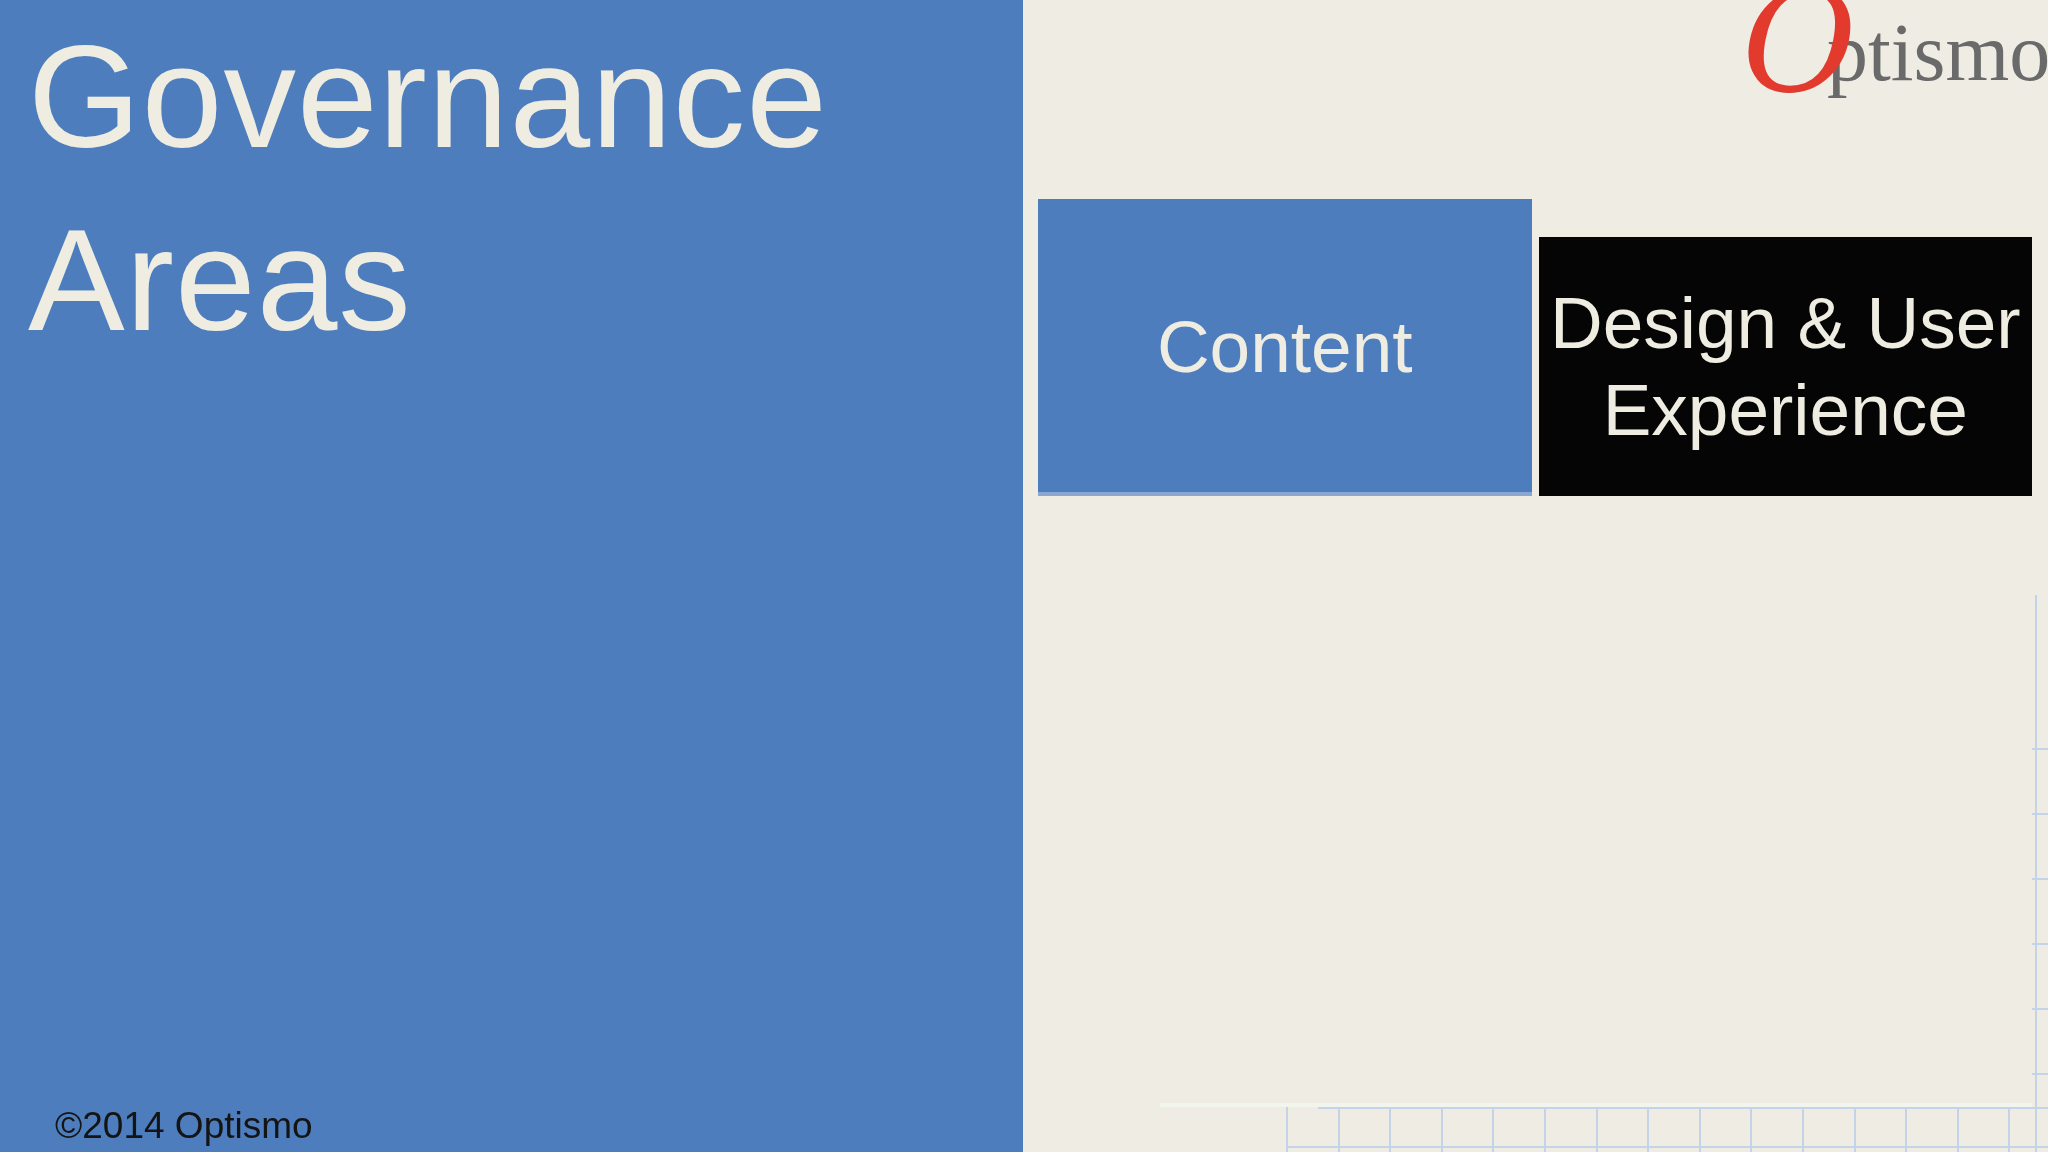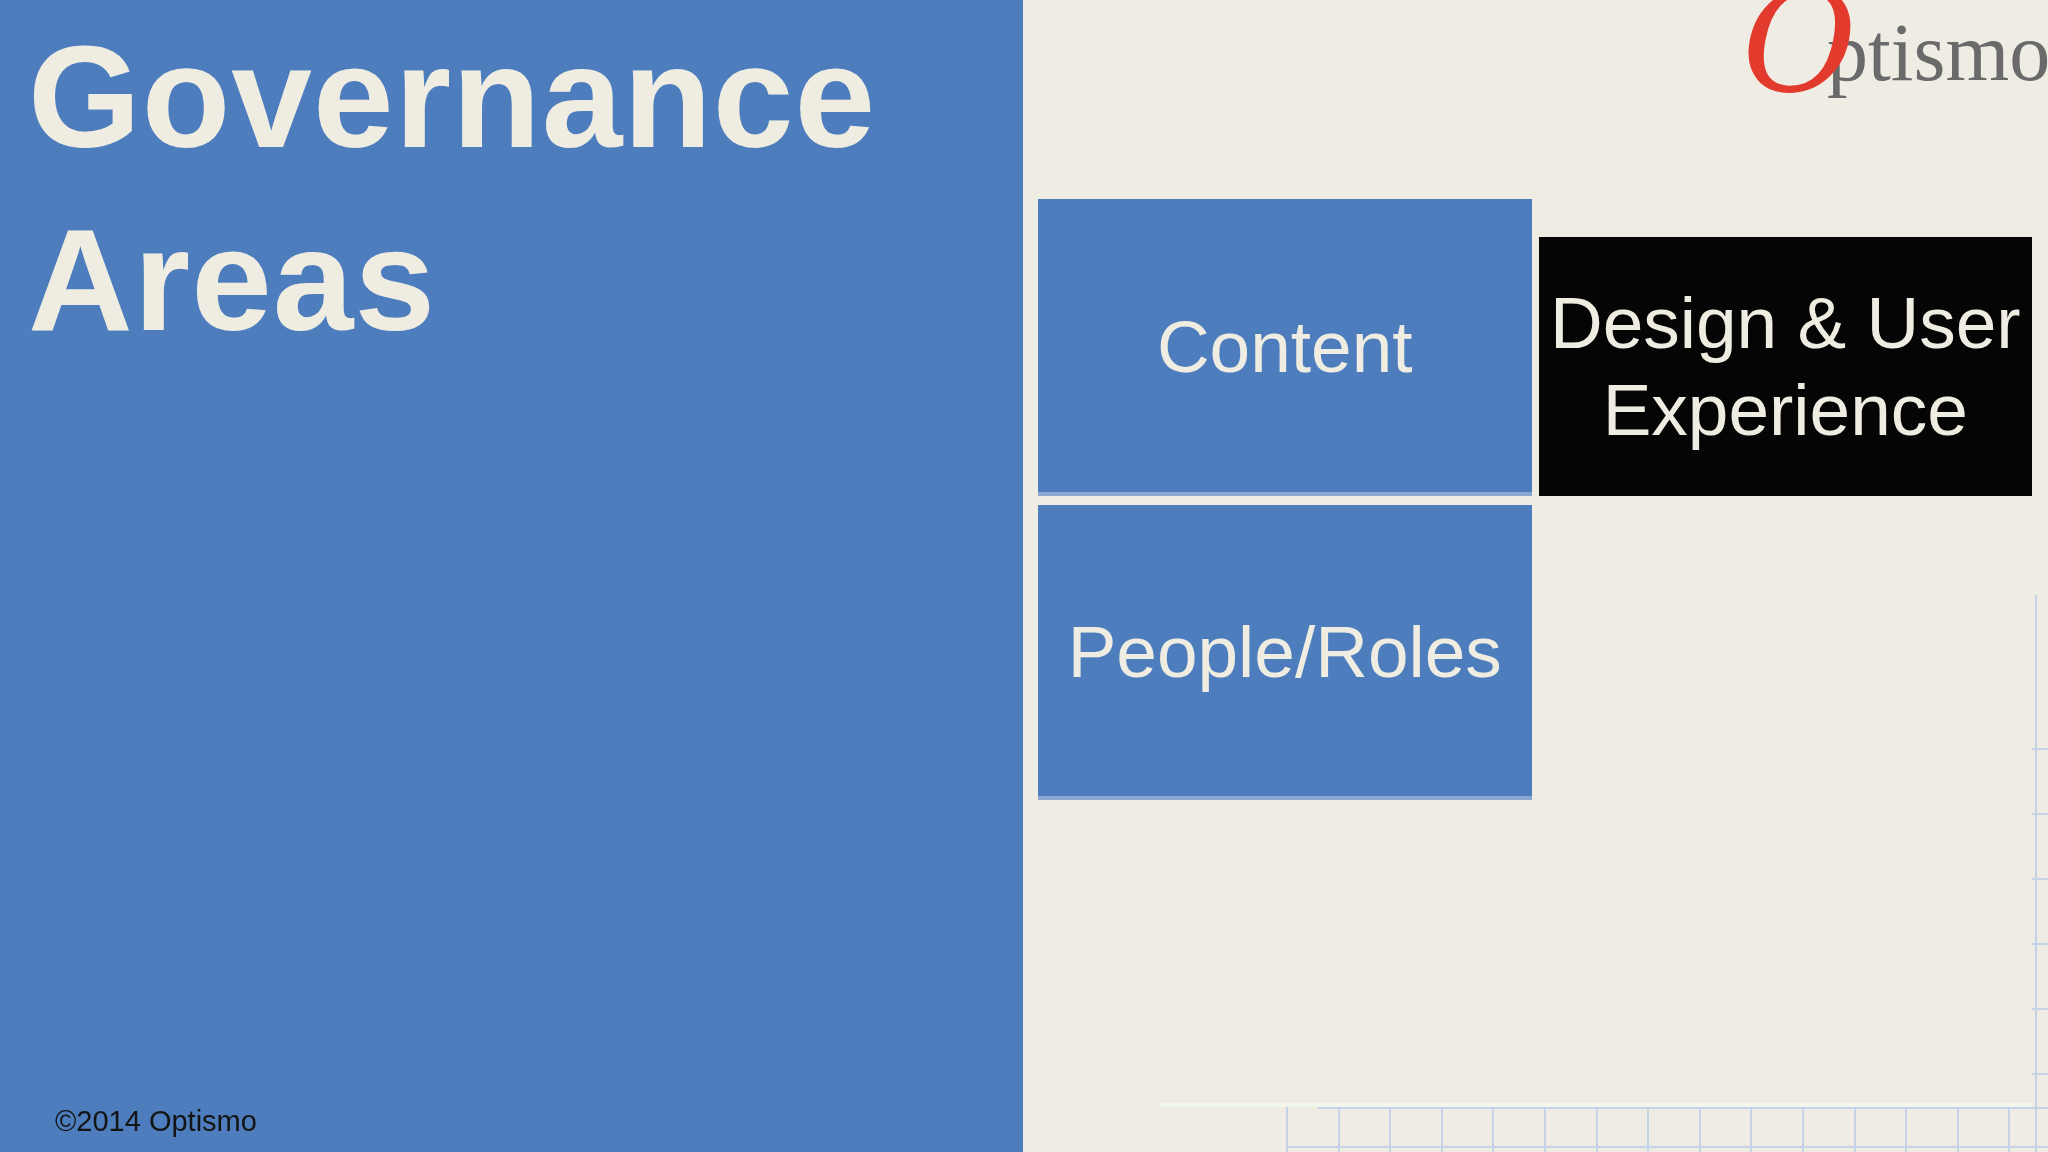--- a/index.html
+++ b/index.html
@@ -15,25 +15,25 @@
     position: absolute; left: 0; top: 0;
     width: 1023px; height: 1152px;
     background: #4E7DBD;
   }
   .slide-title {
     position: absolute; left: 28px; top: 6px;
     width: 980px;
     font-size: 145px; line-height: 1.26;
     letter-spacing: 1px;
     color: #EFEDE2;
-    font-weight: 700;
+    font-weight: 400;
   }
   .copyright {
     position: absolute; left: 55px; top: 1105px;
-    font-size: 29px; color: #141414;
+    font-size: 37px; color: #141414;
   }
 
   
   .logo-o {
     position: absolute; left: 1742px; top: -27px;
     font-family: "DejaVu Serif", serif;
     font-style: italic;
     font-size: 140px; line-height: 1;
     color: #E23B2D;
     z-index: 3;
@@ -117,21 +117,20 @@
   <div class="slide-title">Governance Areas</div>
   <div class="copyright">©2014 Optismo</div>
 </div>
 
 <div class="logo-o">O</div>
 <div class="logo-rest">ptismo</div>
 
 <div class="gov-grid">
   <div class="gov-cell">Content</div>
   <div class="gov-cell dark">Design &amp; User Experience</div>
-  <div class="gov-cell">People/Roles</div>
 </div>
 
 <div class="sheet-underlight"></div>
 <div class="sheet-cols"></div>
 <div class="sheet-hline-1"></div>
 <div class="sheet-hline-2"></div>
 <div class="sheet-right-vline"></div>
 <div class="sheet-right-rows"></div>
 
 </body></html>

